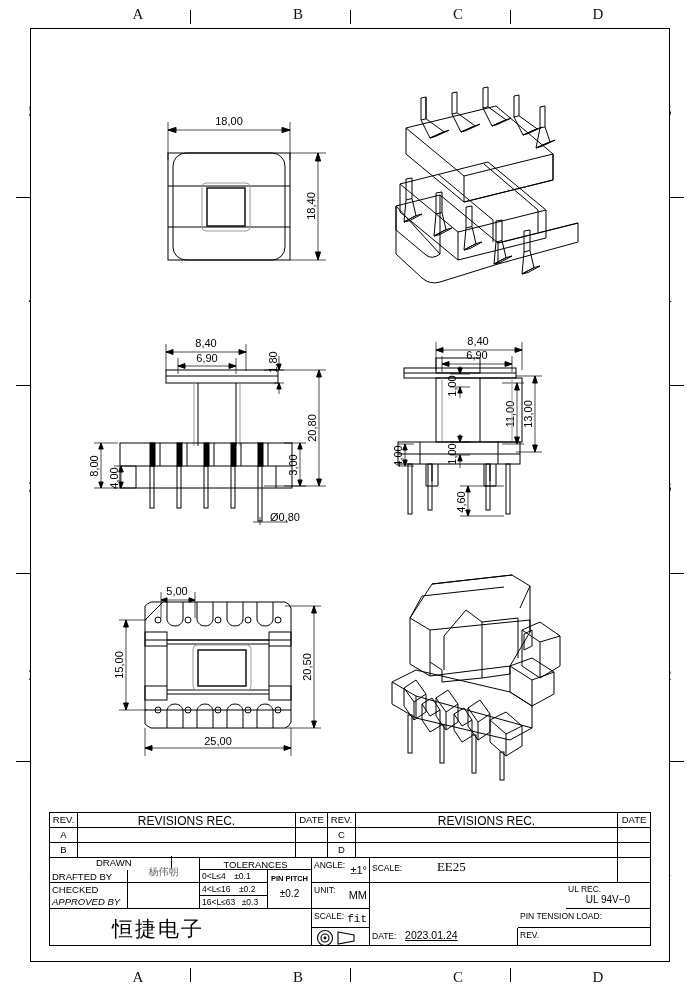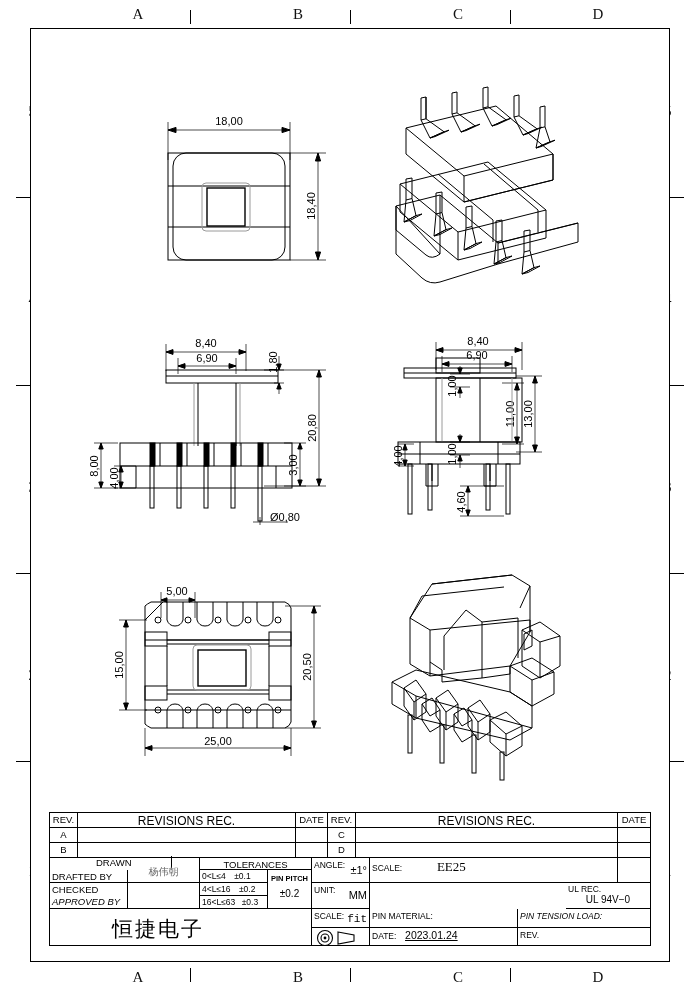--- a/index.html
+++ b/index.html
@@ -589,26 +589,22 @@
       <span class="valbig" style="margin-left:32px;">EE25</span>
     </div>
     <div class="tb-cell nr" style="left:568px;top:45px;width:32px;height:25px;"></div>
 
 
     <div class="tb-cell nr" style="left:516px;top:70px;width:84px;height:26px;">
       <div class="lbl">UL REC.</div>
       <div style="font-size:10px;text-align:center;">UL 94V−0</div>
     </div>
 
-    <div class="tb-cell" style="left:320px;top:96px;width:148px;height:19px;">
-      <span class="lbl">PIN MATERIAL:</span>
-      <span style="font-size:10px;margin-left:4px;"></span>
-    </div>
-
-    <div class="tb-cell nr" style="left:468px;top:96px;width:132px;height:19px;font-style:italic;">
+
+    <div class="tb-cell nr" style="left:468px;top:96px;width:132px;height:19px;">
       <span class="lbl">PIN TENSION LOAD:</span>
       <span style="font-size:10px;margin-left:4px;"></span>
     </div>
 
     <div class="tb-cell nb" style="left:320px;top:115px;width:148px;height:18px;border-bottom:none;">
       <span class="lbl">DATE:</span>
       <span style="font-size:10.5px;margin-left:6px;text-decoration:underline;">2023.01.24</span>
     </div>
 
     <div class="tb-cell nb nr" style="left:468px;top:115px;width:132px;height:18px;border-bottom:none;">

